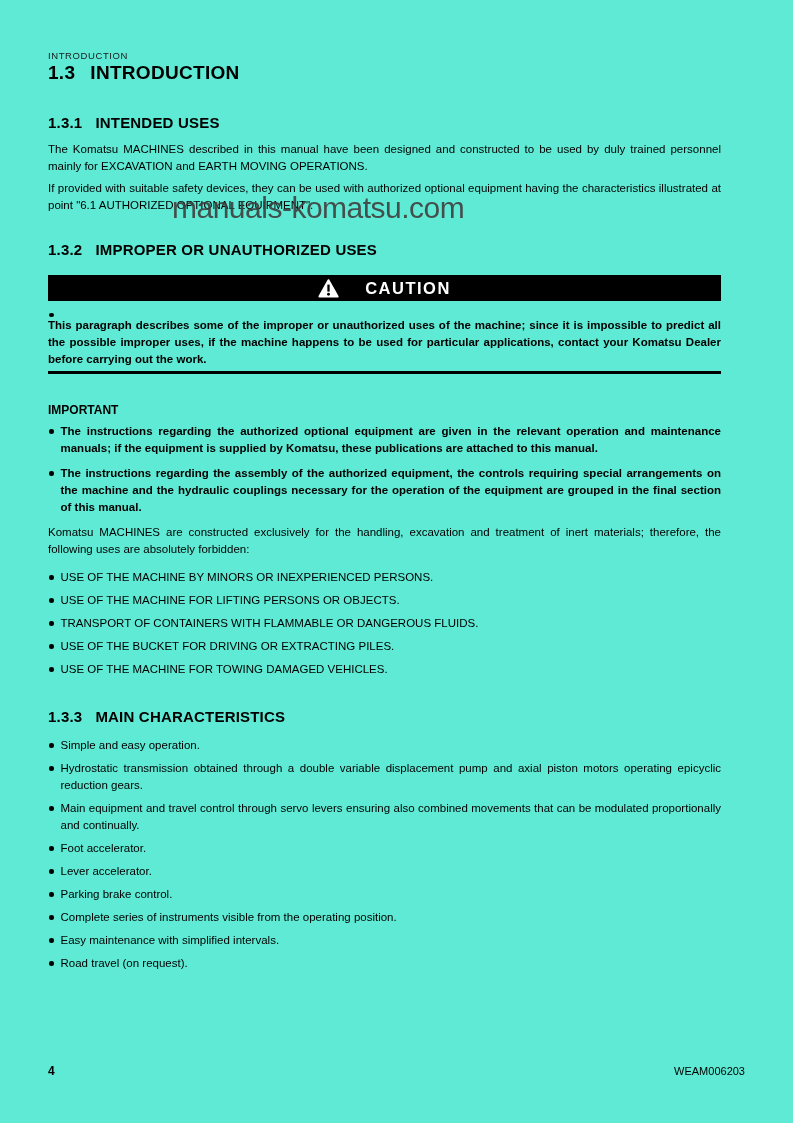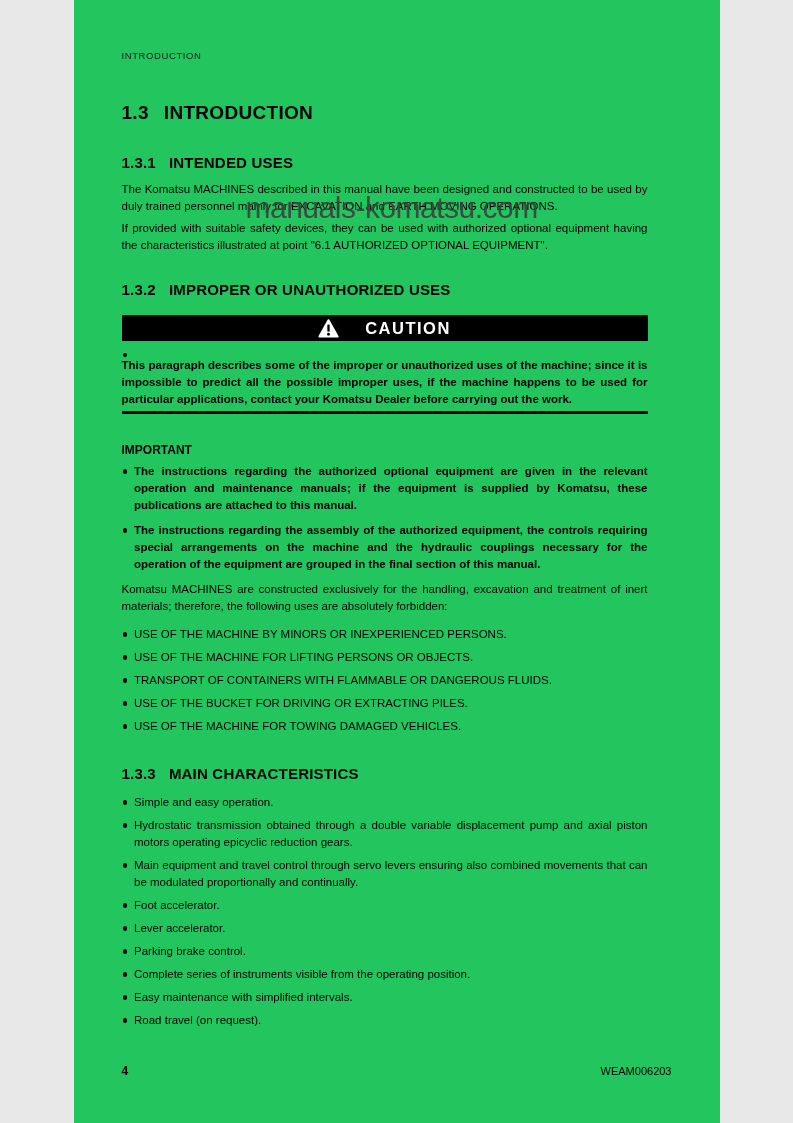--- a/index.html
+++ b/index.html
@@ -1,38 +1,37 @@
 <!DOCTYPE html>
 <html><head>
 <meta charset="utf-8">
 <style>
   * { margin: 0; padding: 0; box-sizing: border-box; }
   html, body { background: #e8e8e8; }
   body { font-family: "Liberation Sans", sans-serif; }
 
   .page {
     position: relative;
-    width: 646px;
+    width: 793px;
     height: 1123px;
     margin: 0 auto;
-    background: #22c55e;
+    background: #5eead4;
     color: #000000;
     overflow: hidden;
     padding: 50px 72px 0 48px;
   }
 
   .running-header {
     font-size: 9.5px;
     letter-spacing: 0.6px;
     color: #1a1a1a;
     line-height: 12px;
   }
 
   h1.chapter-title {
-    margin-top: 40px;
     font-size: 19px;
     font-weight: bold;
     letter-spacing: 0.3px;
     line-height: 22px;
   }
   h1 .sec-num { margin-right: 15px; }
 
   h2.section-title {
     font-size: 15px;
     font-weight: bold;

